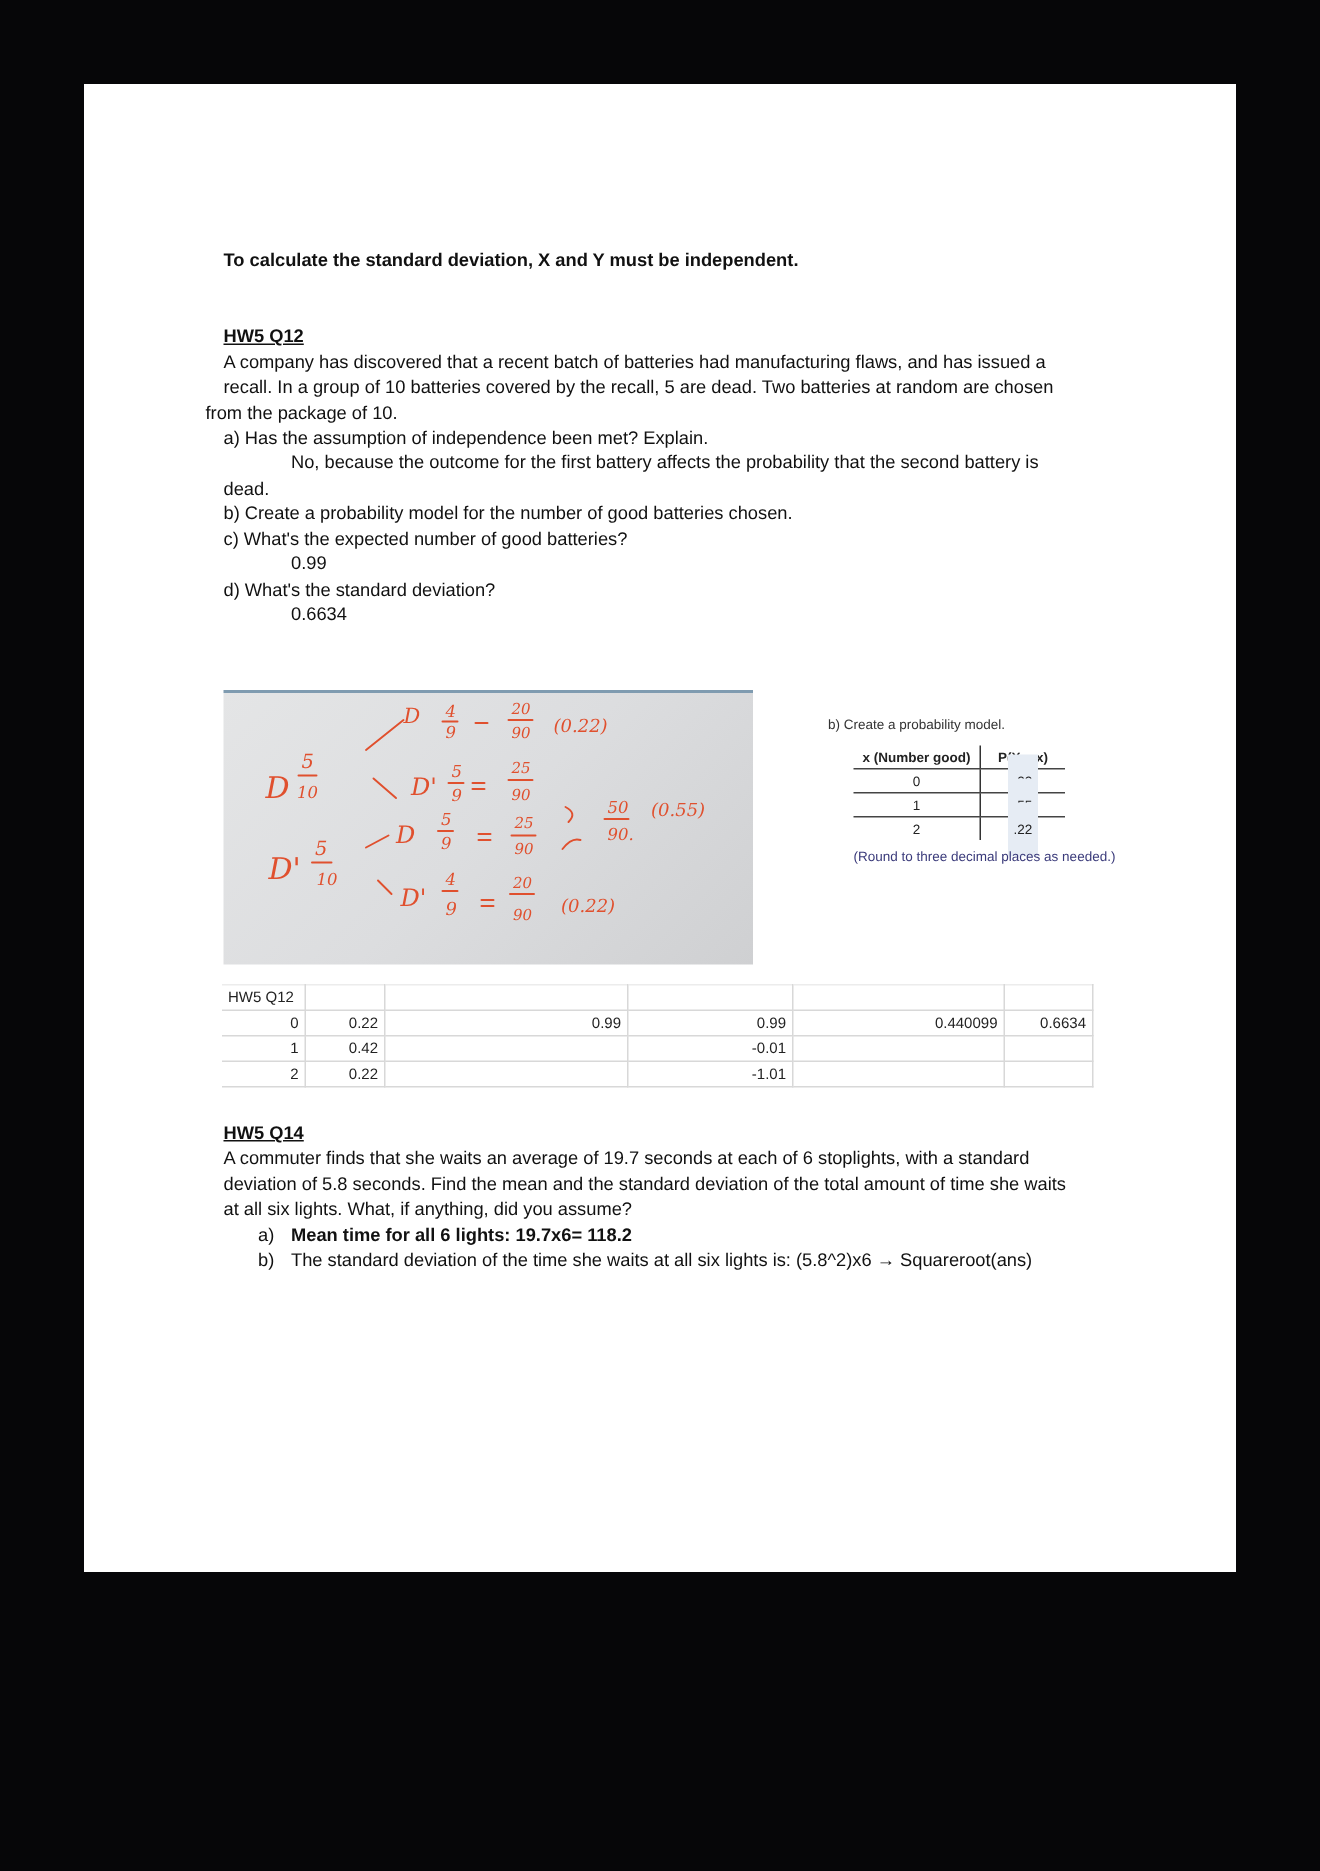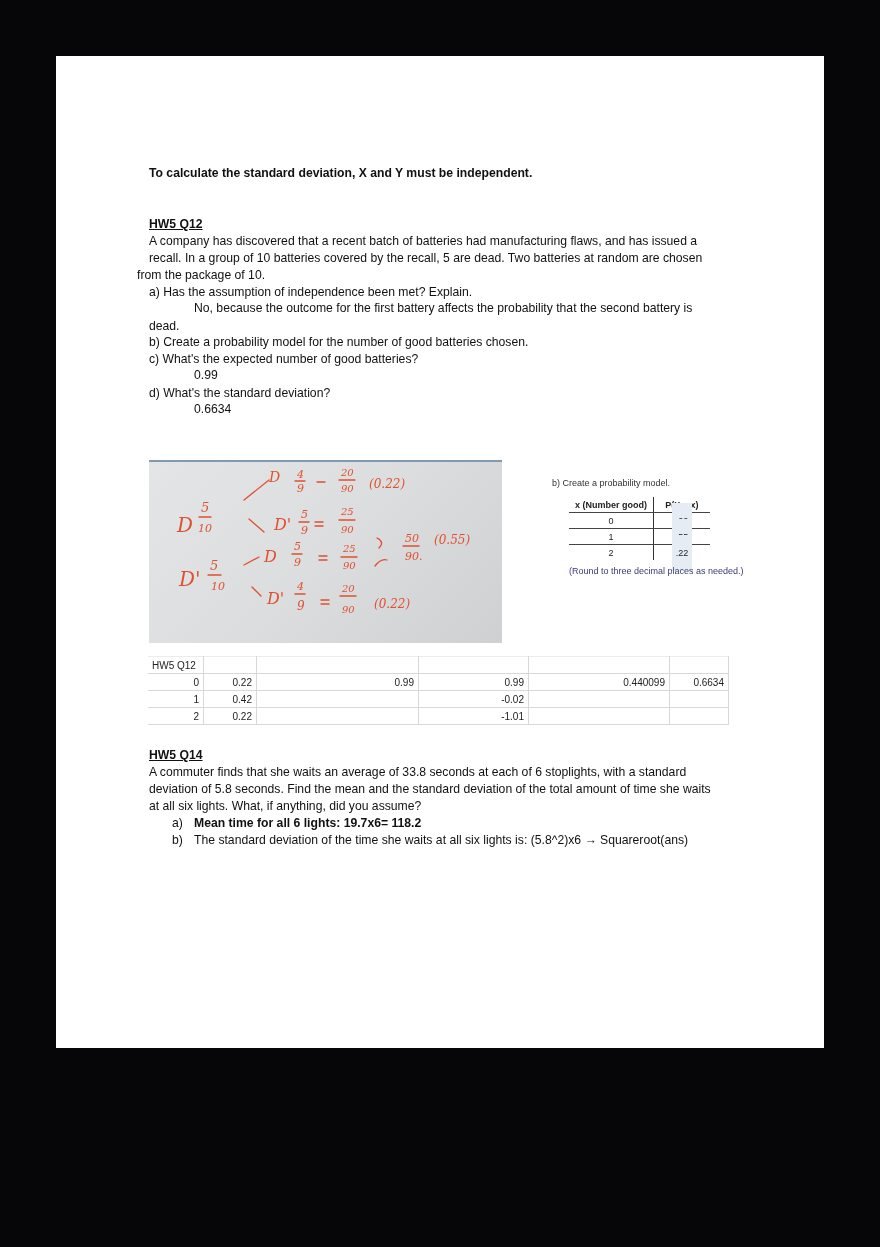--- a/index.html
+++ b/index.html
@@ -165,37 +165,37 @@
       <td>0.22</td>
       <td>0.99</td>
       <td>0.99</td>
       <td>0.440099</td>
       <td>0.6634</td>
     </tr>
     <tr>
       <td>1</td>
       <td>0.42</td>
       <td></td>
-      <td>-0.02</td>
+      <td>-0.01</td>
       <td></td>
       <td></td>
     </tr>
     <tr>
       <td>2</td>
       <td>0.22</td>
       <td></td>
       <td>-1.01</td>
       <td></td>
       <td></td>
     </tr>
   </tbody>
     </table>
 
   <div class="txt ul" style="left:93px; top:691px;">HW5 Q14</div>
-  <div class="txt" style="left:93px; top:708px;">A commuter finds that she waits an average of  33.8 seconds at each of  6 stoplights, with a standard</div>
+  <div class="txt" style="left:93px; top:708px;">A commuter finds that she waits an average of  19.7 seconds at each of  6 stoplights, with a standard</div>
   <div class="txt" style="left:93px; top:725px;">deviation of 5.8 seconds. Find the mean and the standard deviation of the total amount of time she waits</div>
   <div class="txt" style="left:93px; top:742px;">at all six lights. What, if anything, did you assume?</div>
   <div class="txt" style="left:116px; top:759px;">a)</div>
   <div class="txt" style="left:138px; top:759px;font-weight:bold;">Mean time for all 6 lights: 19.7x6= 118.2</div>
   <div class="txt" style="left:116px; top:776px;">b)</div>
   <div class="txt" style="left:138px; top:776px;">The standard deviation of the time she waits at all six lights is: (5.8^2)x6 → Squareroot(ans)</div>
 
 </div>
 
 </body></html>

